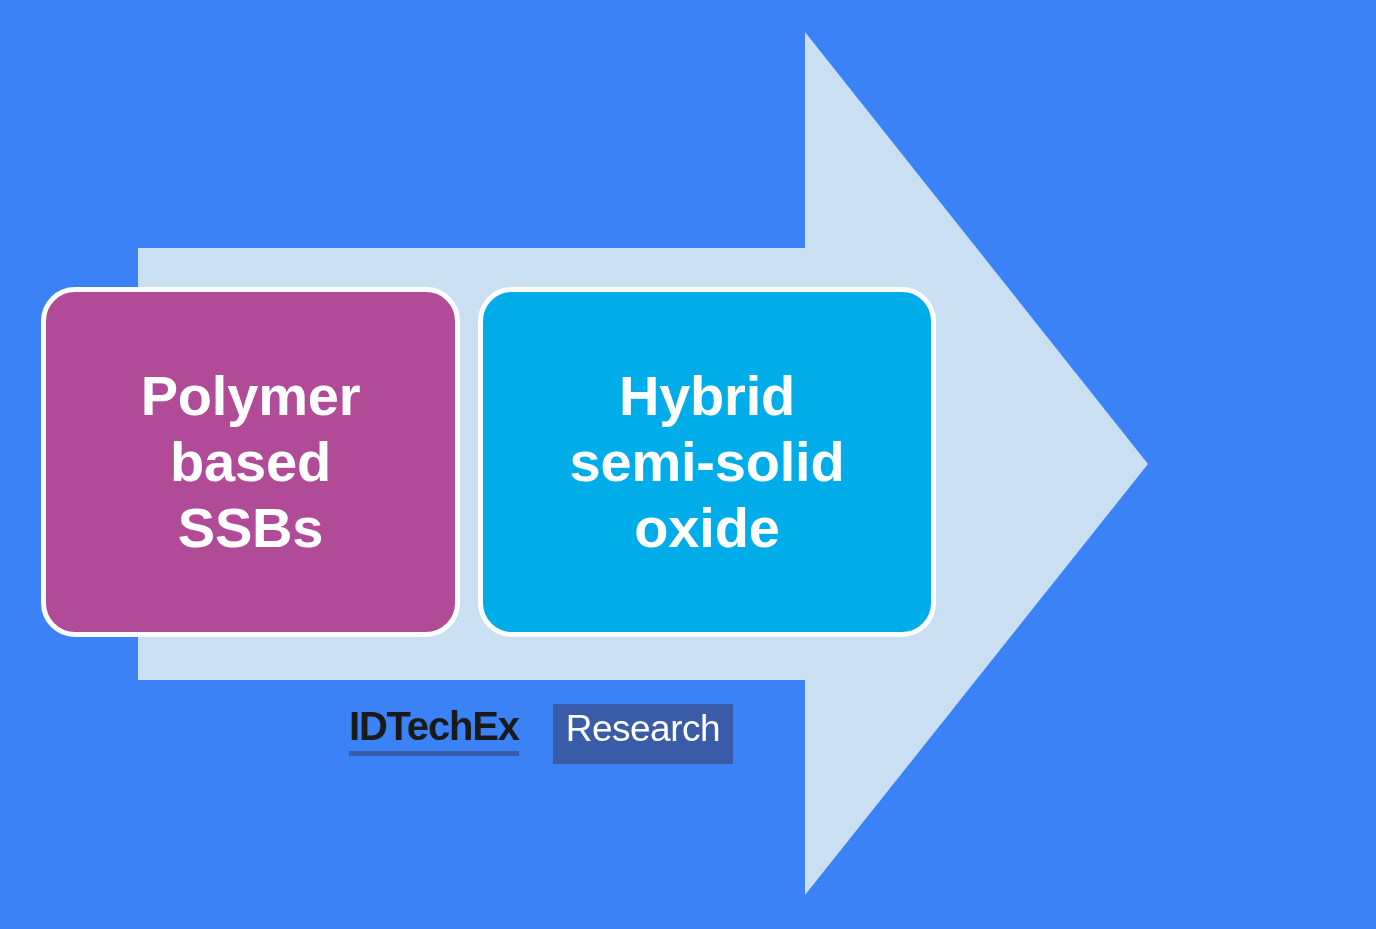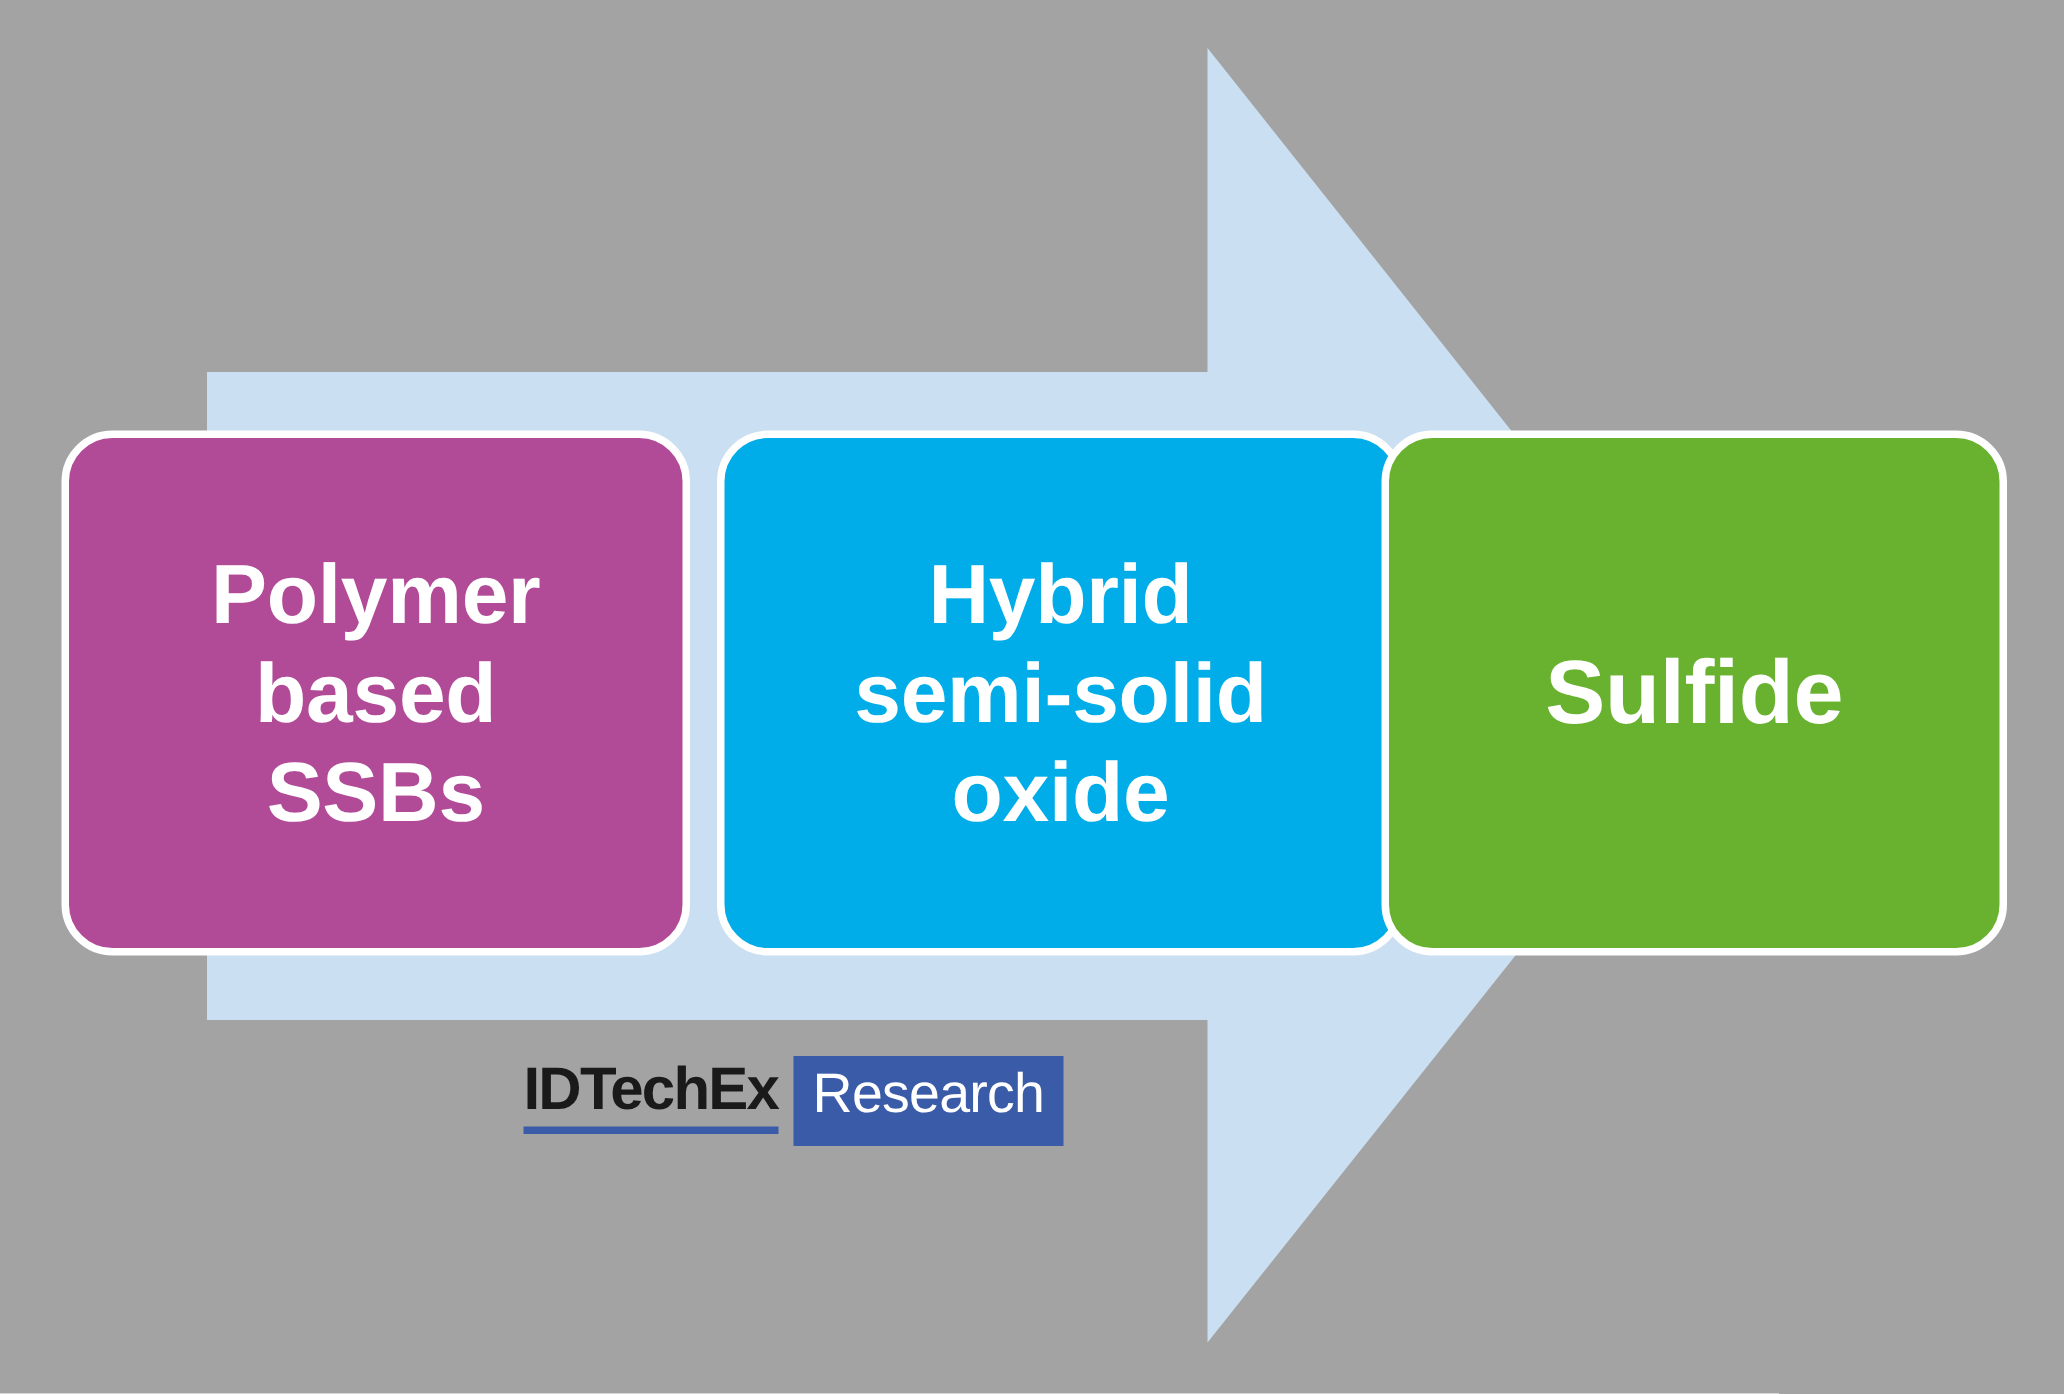--- a/index.html
+++ b/index.html
@@ -7,21 +7,21 @@
     padding: 0;
     background: #ffffff;
   }
   body {
     font-family: "Liberation Sans", sans-serif;
   }
   #canvas {
     position: relative;
     width: 1376px;
     height: 929px;
-    background: #a3a3a3;
+    background: #3b82f6;
     overflow: hidden;
   }
   
   .arrow-layer {
     position: absolute;
     left: 0;
     top: 0;
     width: 1376px;
     height: 929px;
   }
@@ -69,20 +69,21 @@
   #stage-2 .stage-label { font-size: 60px; }
 
   
   #logo {
     position: absolute;
     left: 349px;
     top: 703px;
     display: flex;
     align-items: stretch;
     height: 56px;
+    gap: 24px;
   }
   #logo-word-wrap {
     display: flex;
     flex-direction: column;
     justify-content: center;
     padding-right: 10px;
   }
   #logo-word {
     color: #1a1a1a;
     font-weight: bold;
@@ -125,23 +126,20 @@
 based
 SSBs</span>
   </div>
 
   <div class="stage-box" id="stage-1">
     <span class="stage-label">Hybrid
 semi-solid
 oxide</span>
   </div>
 
-  <div class="stage-box" id="stage-2">
-    <span class="stage-label">Sulfide</span>
-  </div>
 
   <div id="logo">
     <div id="logo-word-wrap">
       <div id="logo-word">IDTechEx</div>
       <div id="logo-underline"></div>
     </div>
     <div id="logo-badge">
       <span id="logo-badge-text">Research</span>
     </div>
   </div>

